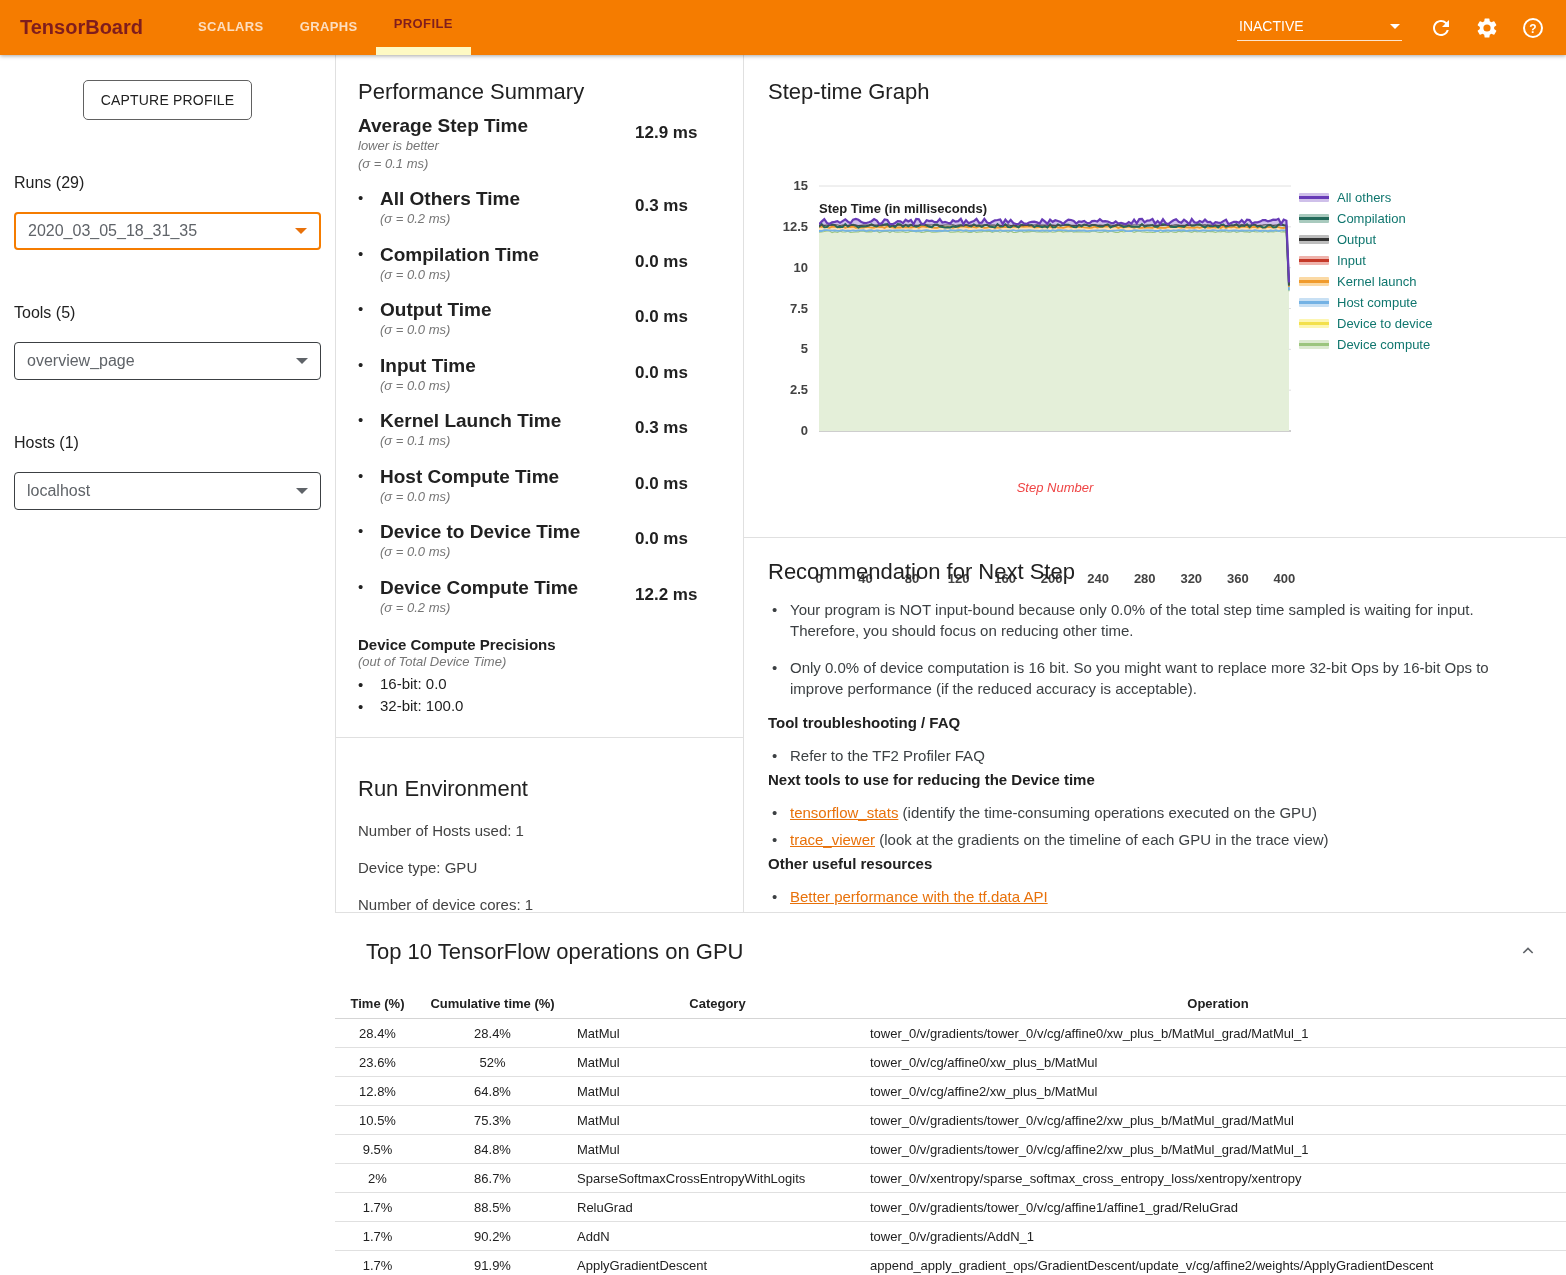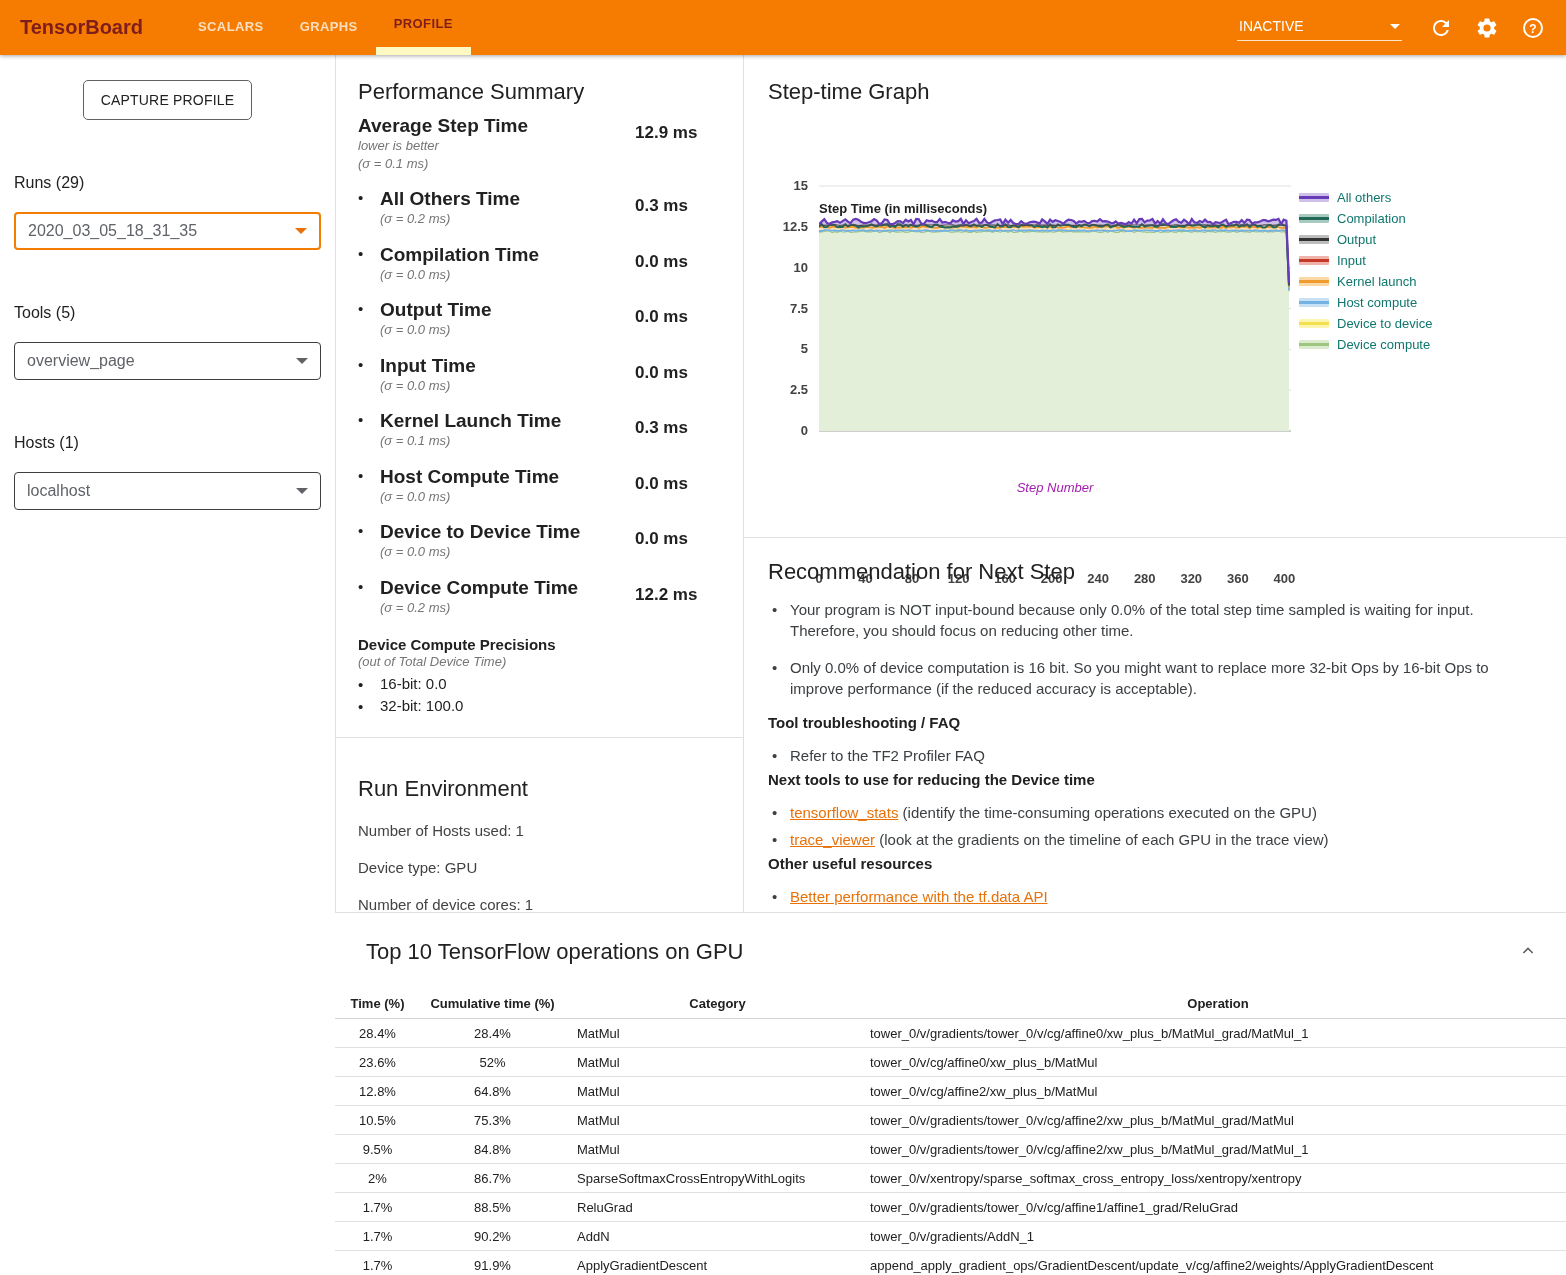--- a/index.html
+++ b/index.html
@@ -56,21 +56,21 @@
   .prec-item { display:flex; font-size:15px; margin-top:4px; }
   .mid-divider { border-top:1px solid #e0e0e0; margin:22px -20px 0 -22px; }
   .runenv-line { font-size:15px; color:#424242; margin-top:20px; }
   
   .st-title { position:absolute; left:24px; top:24px; }
   .chart-title { position:absolute; left:75px; top:98px; font-size:13px; font-weight:bold; color:#212121;margin-top:48px; }
   .plot-svg { position:absolute; left:75px; top:126px; }
   .y-label { position:absolute; font-size:13px; font-weight:bold; color:#424242; width:62px; text-align:right; }
   .x-label { position:absolute; font-size:13px; font-weight:bold; color:#424242; width:44px; text-align:center; top:516px; }
   .axis-title { position:absolute; left:75px; top:425px; width:472px; text-align:center;
-    font-size:13px; font-style:italic; color:#a21caf; }
+    font-size:13px; font-style:italic; color:#ef4444; }
   .legend { position:absolute; left:555px; top:132px; }
   .legend-row { display:flex; align-items:center; height:21px; }
   .legend-swatch { width:30px; height:9px; border-radius:1px; position:relative; margin-right:8px; flex:none; }
   .legend-swatch .line { position:absolute; left:0; right:0; top:3px; height:3px; }
   .legend-label { font-size:13px; color:#0f766e; white-space:nowrap; }
   .right-divider { position:absolute; left:0; right:0; top:482px; border-top:1px solid #e0e0e0; }
   
   .reco { position:absolute; left:24px; right:24px; top:504px; }
   .reco ul { list-style:none; margin-top:14px; }
   .reco li { position:relative; padding-left:22px; font-size:15px; color:#3c4043;

